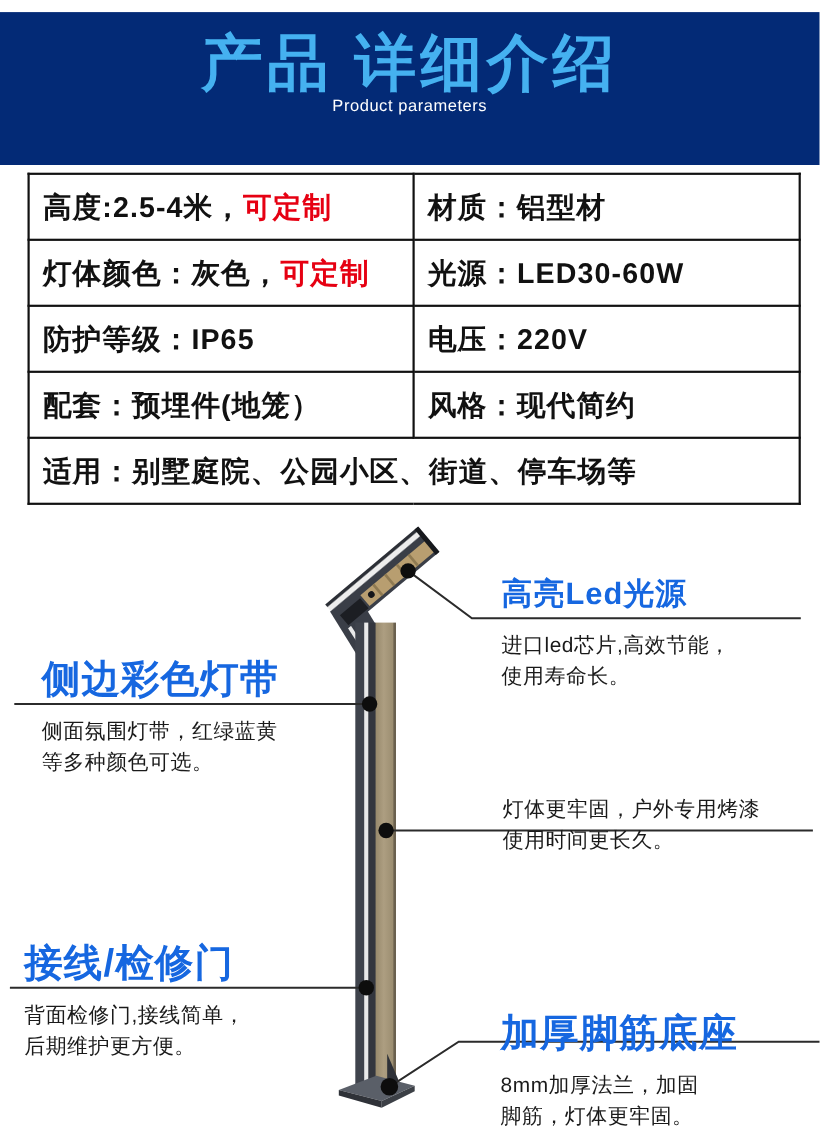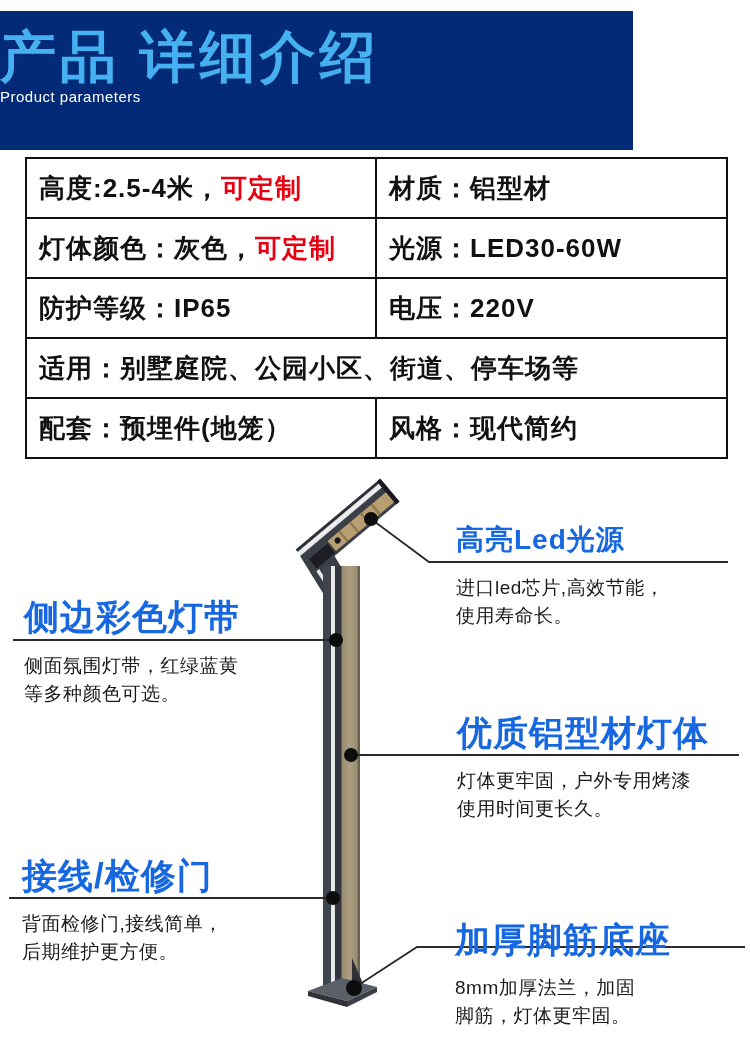--- a/index.html
+++ b/index.html
@@ -1,22 +1,23 @@
 <!DOCTYPE html>
 <html style="--accent: #1667e0; --hl: #e60012; --banner-bg: #032a76; --banner-title: #45b1f0;"><head>
 <meta charset="utf-8">
 <style>
   * { margin:0; padding:0; box-sizing:border-box; }
   html,body { background:#ffffff; }
   body { width:750px; height:1037px; position:relative; font-family:"Liberation Sans", sans-serif; overflow:hidden; }
 
   
   .banner {
-    position:absolute; top:11px; left:0; width:633px; height:139px;
+    position:absolute; top:11px; left:0; width:745px; height:139px;
     background:var(--banner-bg, #032a76);
+    text-align:center;
   }
   .banner h1 {
     padding-top:16px;
     font-size:56px; line-height:60px; font-weight:bold;
     letter-spacing:4px;
     color:var(--banner-title, #45b1f0);
   }
   .banner .sub {
     font-size:15px; line-height:20px; color:#ffffff; letter-spacing:0.5px;
   }
@@ -44,21 +45,21 @@
     font-size:35px; line-height:44px; font-weight:bold;
     color:var(--accent, #1667e0); letter-spacing:1px; white-space:nowrap;
   }
   .callout.c-led .co-title { font-size:28px; }
   .co-desc {
     margin-top:12px;
     font-size:19px; line-height:28px; color:#1a1a1a;
     letter-spacing:0.5px; white-space:nowrap;
   }
   .c-led   { left:456px; top:518px; }
-  .c-strip { left:24px;  top:596px;font-family:Liberation Serif, serif; }
+  .c-strip { left:38px;  top:596px; }
   .c-body  { left:457px; top:711px; }
   .c-door  { left:22px;  top:854px; }
   .c-base  { left:455px; top:918px; }
 </style>
 </head>
 <body>
 
 <div>
 
   <header class="banner">
@@ -74,25 +75,25 @@
       </tr>
       <tr>
         <td class="c1"><span>灯体颜色：灰色，</span><span class="hl">可定制</span></td>
         <td><span>光源：LED30-60W</span></td>
       </tr>
       <tr>
         <td class="c1"><span>防护等级：IP65</span></td>
         <td><span>电压：220V</span></td>
       </tr>
       <tr>
-        <td colspan="2"><span>适用：别墅庭院、公园小区、街道、停车场等</span></td>
-      </tr>
-      <tr>
         <td class="c1"><span>配套：预埋件(地笼）</span></td>
         <td><span>风格：现代简约</span></td>
+      </tr>
+      <tr>
+        <td colspan="2"><span>适用：别墅庭院、公园小区、街道、停车场等</span></td>
       </tr>
     </tbody>
   </table>
 
   <svg class="art" width="750" height="1037" viewBox="0 0 750 1037">
     <defs>
       <linearGradient id="poleGrad" x1="0" y1="0" x2="1" y2="0">
         <stop offset="0" stop-color="#3f434c"></stop>
         <stop offset="0.21" stop-color="#3f434c"></stop>
         <stop offset="0.23" stop-color="#e9e9e9"></stop>
@@ -169,21 +170,20 @@
 
   <div class="callout c-strip">
     <div class="co-title">侧边彩色灯带</div>
     <div class="co-desc">
       <span>侧面氛围灯带，红绿蓝黄</span><br>
       <span>等多种颜色可选。</span>
     </div>
   </div>
 
   <div class="callout c-body">
-    <div class="co-title">优质铝型材灯体</div>
     <div class="co-desc">
       <span>灯体更牢固，户外专用烤漆</span><br>
       <span>使用时间更长久。</span>
     </div>
   </div>
 
   <div class="callout c-door">
     <div class="co-title">接线/检修门</div>
     <div class="co-desc">
       <span>背面检修门,接线简单，</span><br>

